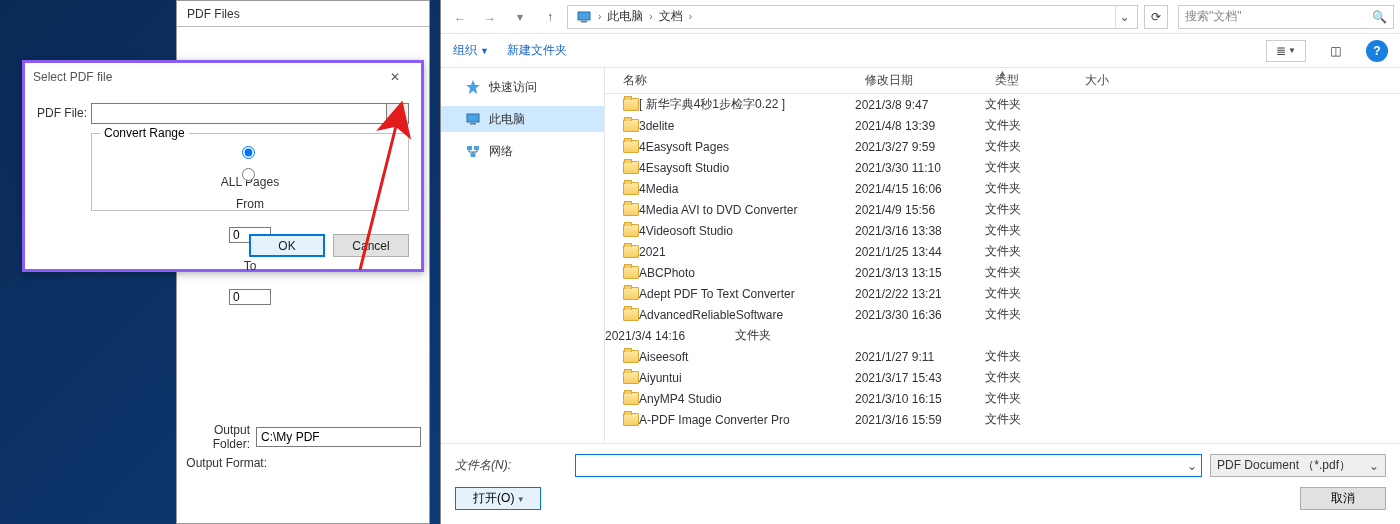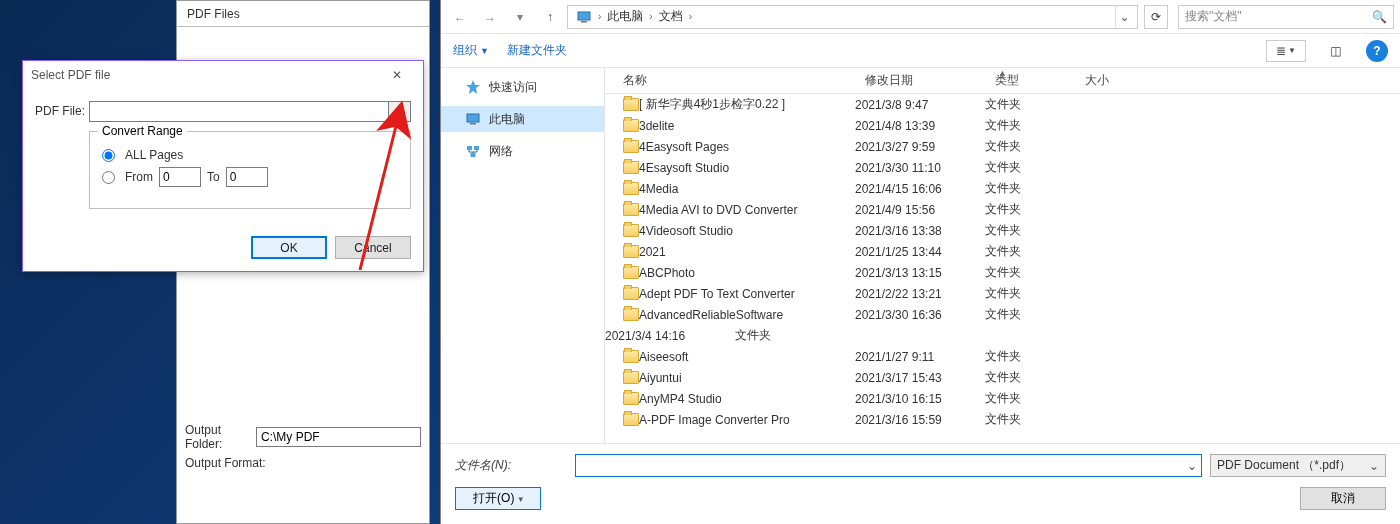--- a/index.html
+++ b/index.html
@@ -5,38 +5,38 @@
   * { box-sizing: border-box; margin: 0; padding: 0; font-family: "Segoe UI", Tahoma, sans-serif; font-size: 12px; }
   body { width: 1400px; height: 524px; background: #0c3266; position: relative; overflow: hidden; }
 
   
   .desk { position: absolute; inset: 0; background: linear-gradient(135deg,#0a2a56 0%,#0e3a76 50%,#0a2a56 100%); }
 
   
   .appwin { position: absolute; left: 176px; top: 0; width: 254px; height: 524px; background: #ffffff; border: 1px solid #999; }
   .appwin .gb { height: 26px; border-bottom: 1px solid #bbb; display: flex; align-items: center; padding: 0 10px; color: #333; }
   .out-row { display: flex; align-items: center; height: 24px; margin-top: 2px; }
-  .out-row label { width: 88px; text-align: left; padding-right: 6px; color: #333; }
+  .out-row label { width: 88px; text-align: right; padding-right: 6px; color: #333; }
   .out-row input { flex: 1; height: 20px; border: 1px solid #7a7a7a; padding: 0 4px; background: #fff; }
   .appwin .bottom { position: absolute; bottom: 48px; left: 8px; right: 8px; }
 
   
-  .seldlg { position: absolute; left: 22px; top: 60px; width: 402px; height: 212px; background: #fff; border: 1px solid #8b5cf6; box-shadow: 0 2px 8px rgba(0,0,0,.3); }
+  .seldlg { position: absolute; left: 22px; top: 60px; width: 402px; height: 212px; background: #fff; border: 3px solid #8b5cf6; box-shadow: 0 2px 8px rgba(0,0,0,.3); }
   .seldlg .titlebar { height: 28px; background: #fff; display: flex; align-items: center; padding: 0 8px; color: #555; }
   .seldlg .titlebar .spacer { flex: 1; }
   .seldlg .closebtn { width: 36px; height: 20px; display: flex; align-items: center; justify-content: center; color: #555; }
   .seldlg .content { padding: 10px 12px 0 12px; }
   .seldlg .row1 { display: flex; align-items: center; height: 24px; margin-bottom: 8px; }
   .seldlg .row1 label { width: 54px; color: #333; }
   .seldlg .row1 input { flex: 1; height: 21px; border: 1px solid #7a7a7a; background: #fff; }
   .seldlg .browse { width: 22px; height: 21px; border: 1px solid #7a7a7a; border-left: none; background: #efefef; display: flex; align-items: center; justify-content: center; font-weight: bold; letter-spacing: -1px; }
   .seldlg .fieldset { border: 1px solid #bfbfbf; margin-left: 54px; height: 78px; position: relative; }
   .seldlg .fieldset .legend { position: absolute; top: -8px; left: 8px; background: #fff; padding: 0 4px; color: #000000; }
   .seldlg .fieldset .inner { padding: 12px 12px 6px 12px; }
-  .seldlg .radio-row { display: flex; align-items: center; height: 22px; gap: 6px; color: #333; }
+  .seldlg .radio-row { display: flex; align-items: center; height: 22px; gap: 16px; color: #333; flex-direction: column; }
   .seldlg .radio-row input[type=radio] { margin-right: 4px; }
   .seldlg .spin { width: 42px; height: 20px; border: 1px solid #7a7a7a; padding: 0 3px; }
   .seldlg .btnrow { position: absolute; bottom: 12px; right: 12px; display: flex; gap: 8px; }
   .btn { min-width: 76px; height: 23px; background: #e1e1e1; border: 1px solid #adadad; display: flex; align-items: center; justify-content: center; color: #222; }
   .btn.primary { background: #e5f1fb; border: 1px solid #0078d7; box-shadow: inset 0 0 0 1px #0078d7; }
 
   
   .arrow { position: absolute; left: 340px; top: 100px; pointer-events: none; }
 
   

